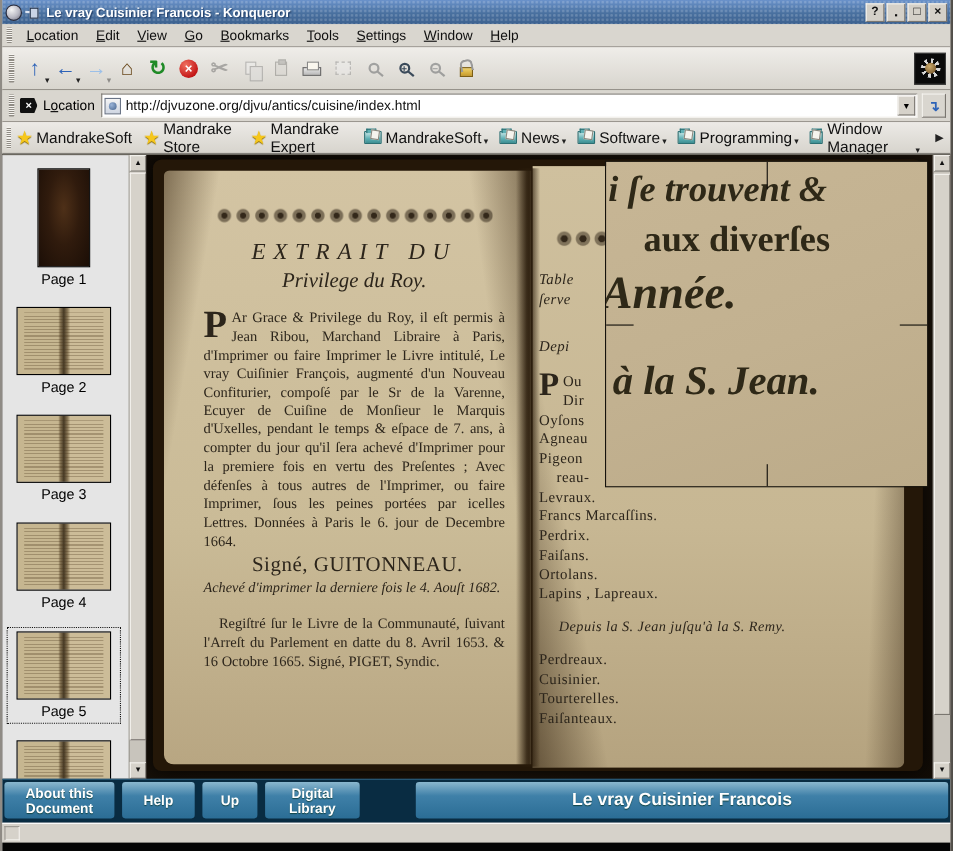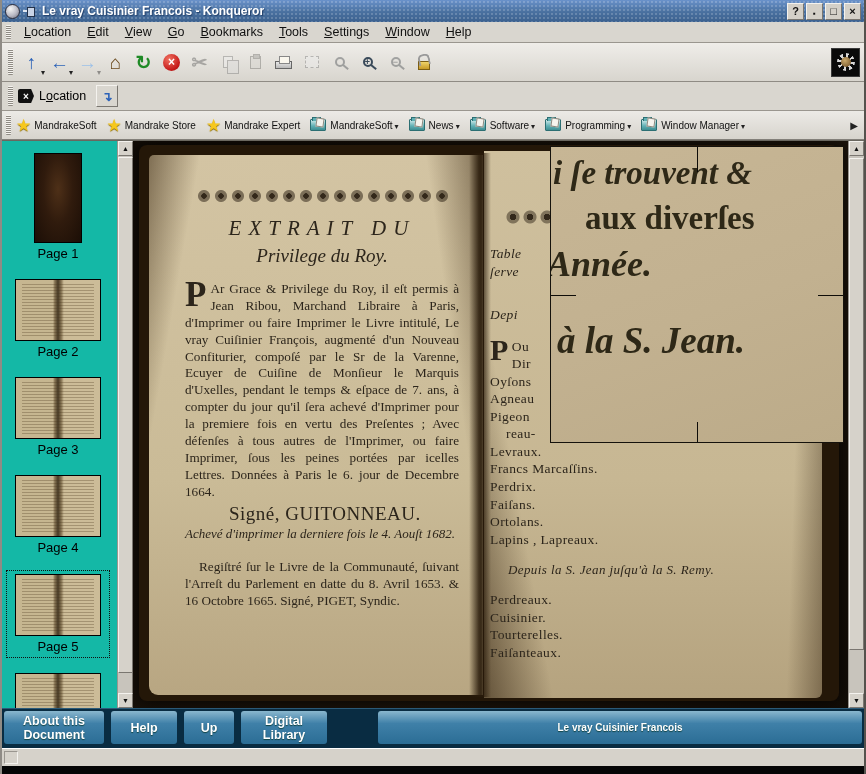--- a/index.html
+++ b/index.html
@@ -91,28 +91,28 @@
 
   
   .bookmarkbar { position:absolute; left:0; top:111px; width:100%; height:29px; background:linear-gradient(180deg,#eceae6,#d7d4cd);
     border-bottom:1px solid #83807a; display:flex; align-items:center; padding:0 2px; }
   .bm-item { display:flex; align-items:center; margin-right:10px; position:relative; }
   .star-ic { color:#f6c71c; font-size:17px; line-height:1; margin-right:3px; text-shadow:0 1px 1px #8a6a00; }
   .star-ic::before { content:"★"; }
   .bfolder { width:16px; height:12px; margin-right:4px; background:linear-gradient(#cfeaea,#5fb0b4 60%,#3e8e92); border:1px solid #2c6f73; border-radius:1px; position:relative; }
   .bfolder::before { content:""; position:absolute; left:1px; top:-3px; width:7px; height:3px; background:#5fb0b4; border:1px solid #2c6f73; border-bottom:none; }
   .bfolder::after { content:""; position:absolute; right:1px; top:-2px; width:6px; height:7px; background:#f6f4ee; border:1px solid #8a887e; transform:rotate(8deg); }
-  .bm-label { font-size:10px; color:#111; }
+  .bm-label { font-size:14px; color:#111; }
   .bm-caret { font-size:8px; color:#222; margin-left:2px; align-self:flex-end; }
   .bm-overflow { margin-left:auto; font-size:10px; color:#222; padding:0 4px; }
 
   
   .main { position:absolute; left:0; top:140px; width:100%; height:568px; display:flex; background:#16100a; border-top:1px solid #6a675f; }
 
-  .sidebar { width:131px; height:100%; background:#14b8a6; position:relative; border-right:1px solid #7a766f; }
+  .sidebar { width:131px; height:100%; background:#e5e5e5; position:relative; border-right:1px solid #7a766f; }
   .thumb-list { position:absolute; left:0; top:0; width:112px; height:100%; overflow:hidden; padding-top:9px;
     display:flex; flex-direction:column; align-items:center; }
   .thumb-item { display:flex; flex-direction:column; align-items:center; margin-bottom:12px; padding:3px 8px; }
   .thumb-item.selected { border:1px dotted #111; }
   .thumb-label { font-size:13px; color:#000; margin-top:3px; }
   .thumb-cover { width:48px; height:90px; border:1px solid #000;
     background:radial-gradient(ellipse at 50% 40%, #4e3018 0%, #301b0d 45%, #1b0e06 100%); }
   .thumb-spread { width:86px; height:62px; border:1px solid #000; position:relative;
     background:linear-gradient(90deg,#c6b690 0 44%,#8a7857 46%,#473a25 50%,#8a7857 54%,#ccbc98 57%); }
   .thumb-spread::after { content:""; position:absolute; inset:4px 6px;
@@ -169,34 +169,34 @@
   .magnifier { position:absolute; left:417px; top:5px; width:294px; height:297px; z-index:5;
     background:linear-gradient(160deg,#c7b695,#c2b190 55%,#bcab89); border:1px solid #15120c;
     font-family:"Liberation Serif","DejaVu Serif",serif; color:#2e2817; overflow:hidden; }
   .tick { position:absolute; background:#0e0c08; }
   .tick.t { left:50%; top:0; width:1px; height:25px; }
   .tick.b { left:50%; bottom:0; width:1px; height:20px; }
   .tick.l { left:0; top:50%; height:1px; width:25px; }
   .tick.r { right:0; top:50%; height:1px; width:25px; }
   .mag-l1 { font-size:33px; font-style:italic; font-weight:bold; margin:8px 0 0 2px; white-space:nowrap; }
   .mag-l2 { font-size:33px; font-weight:bold; margin:8px 0 0 34px; white-space:nowrap; }
-  .mag-l3 { font-size:36px; font-style:italic; font-weight:bold; margin:6px 0 0 -4px; }
+  .mag-l3 { font-size:42px; font-style:italic; font-weight:bold; margin:6px 0 0 -4px; }
   .mag-l4 { font-size:37px; font-style:italic; font-weight:bold; margin:34px 0 0 6px; white-space:nowrap; }
 
   .viewer-scroll { z-index:8; }
 
   
   .bottomnav { position:absolute; left:0; top:708px; width:100%; height:40px; background:#092c42;
     display:flex; align-items:stretch; padding:2px 2px 4px 2px; border-top:1px solid #2b5a78; }
   .navseg { background:linear-gradient(180deg,#8ab7ce 0%,#3f80a8 38%,#2b6d95 100%);
     border-radius:3px; color:#fff; font-weight:bold; font-size:12.5px; line-height:1.12;
     display:flex; align-items:center; justify-content:center; text-align:center; text-shadow:0 1px 1px #144; }
   .navgap { width:7px; }
   .nav-about { width:100px; } .nav-help { width:66px; } .nav-up { width:50px; } .nav-dl { width:86px; padding:0 8px; }
-  .nav-title { flex:1; font-size:10px;margin-left:44px; }
+  .nav-title { flex:1; font-size:16px;margin-left:44px; }
 
   
   .statusbar { position:absolute; left:0; top:748px; width:100%; height:18px; background:#d6d2ca; border-top:1px solid #fff;
     display:flex; align-items:stretch; }
   .status-grip { width:14px; margin:2px; border:1px solid; border-color:#9a968f #f4f2ee #f4f2ee #9a968f; }
   .status-area { flex:1; margin:2px 4px 2px 0; }
   .blackfooter { position:absolute; left:0; top:766px; width:100%; height:8px; background:#050505; }
 </style>
 </head>
 <body>
@@ -285,20 +285,25 @@
     <span class="tb-spacer"></span>
     <span class="gearbox">
         <span class="gear"></span>
       </span>
   </div>
 
   <div class="locationbar">
     <span class="grip"></span>
     <span class="clear-ic">×</span>
     <span class="loc-label"><span>L</span><span class="accel">o</span><span>cation</span></span>
+    <span class="urlbox">
+      <span class="favicon"></span>
+      <input class="url-input" value="http://djvuzone.org/djvu/antics/cuisine/index.html" style="">
+      <span class="url-drop">▼</span>
+    </span>
     <span class="go-btn">↴</span>
   </div>
 
   <div class="bookmarkbar">
     <span class="grip"></span>
     <span class="bm-item">
         <span class="star-ic"></span>
         <span class="bm-label">MandrakeSoft</span>
       </span>
     <span class="bm-item">

